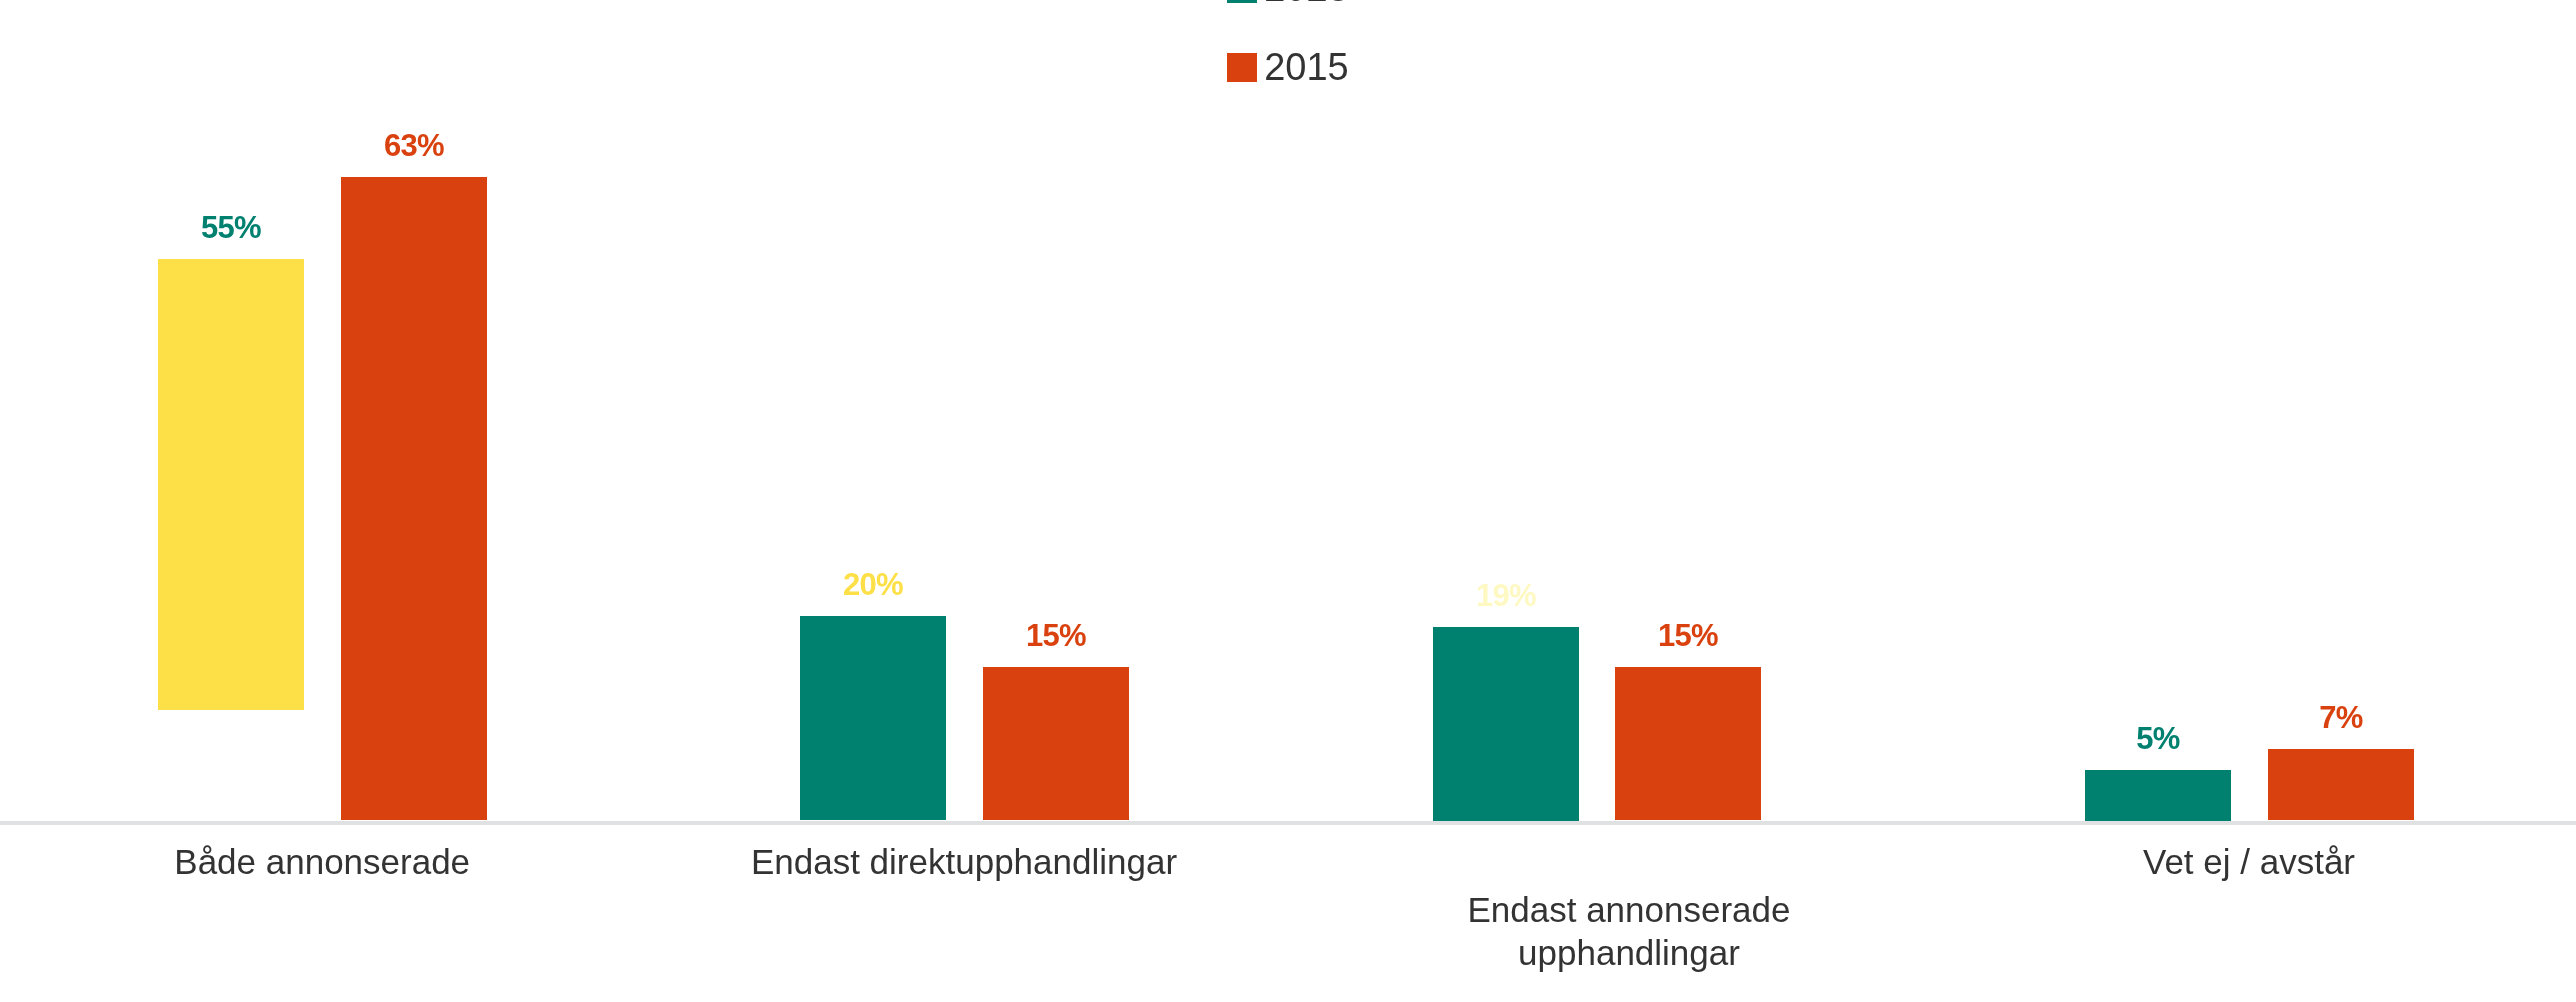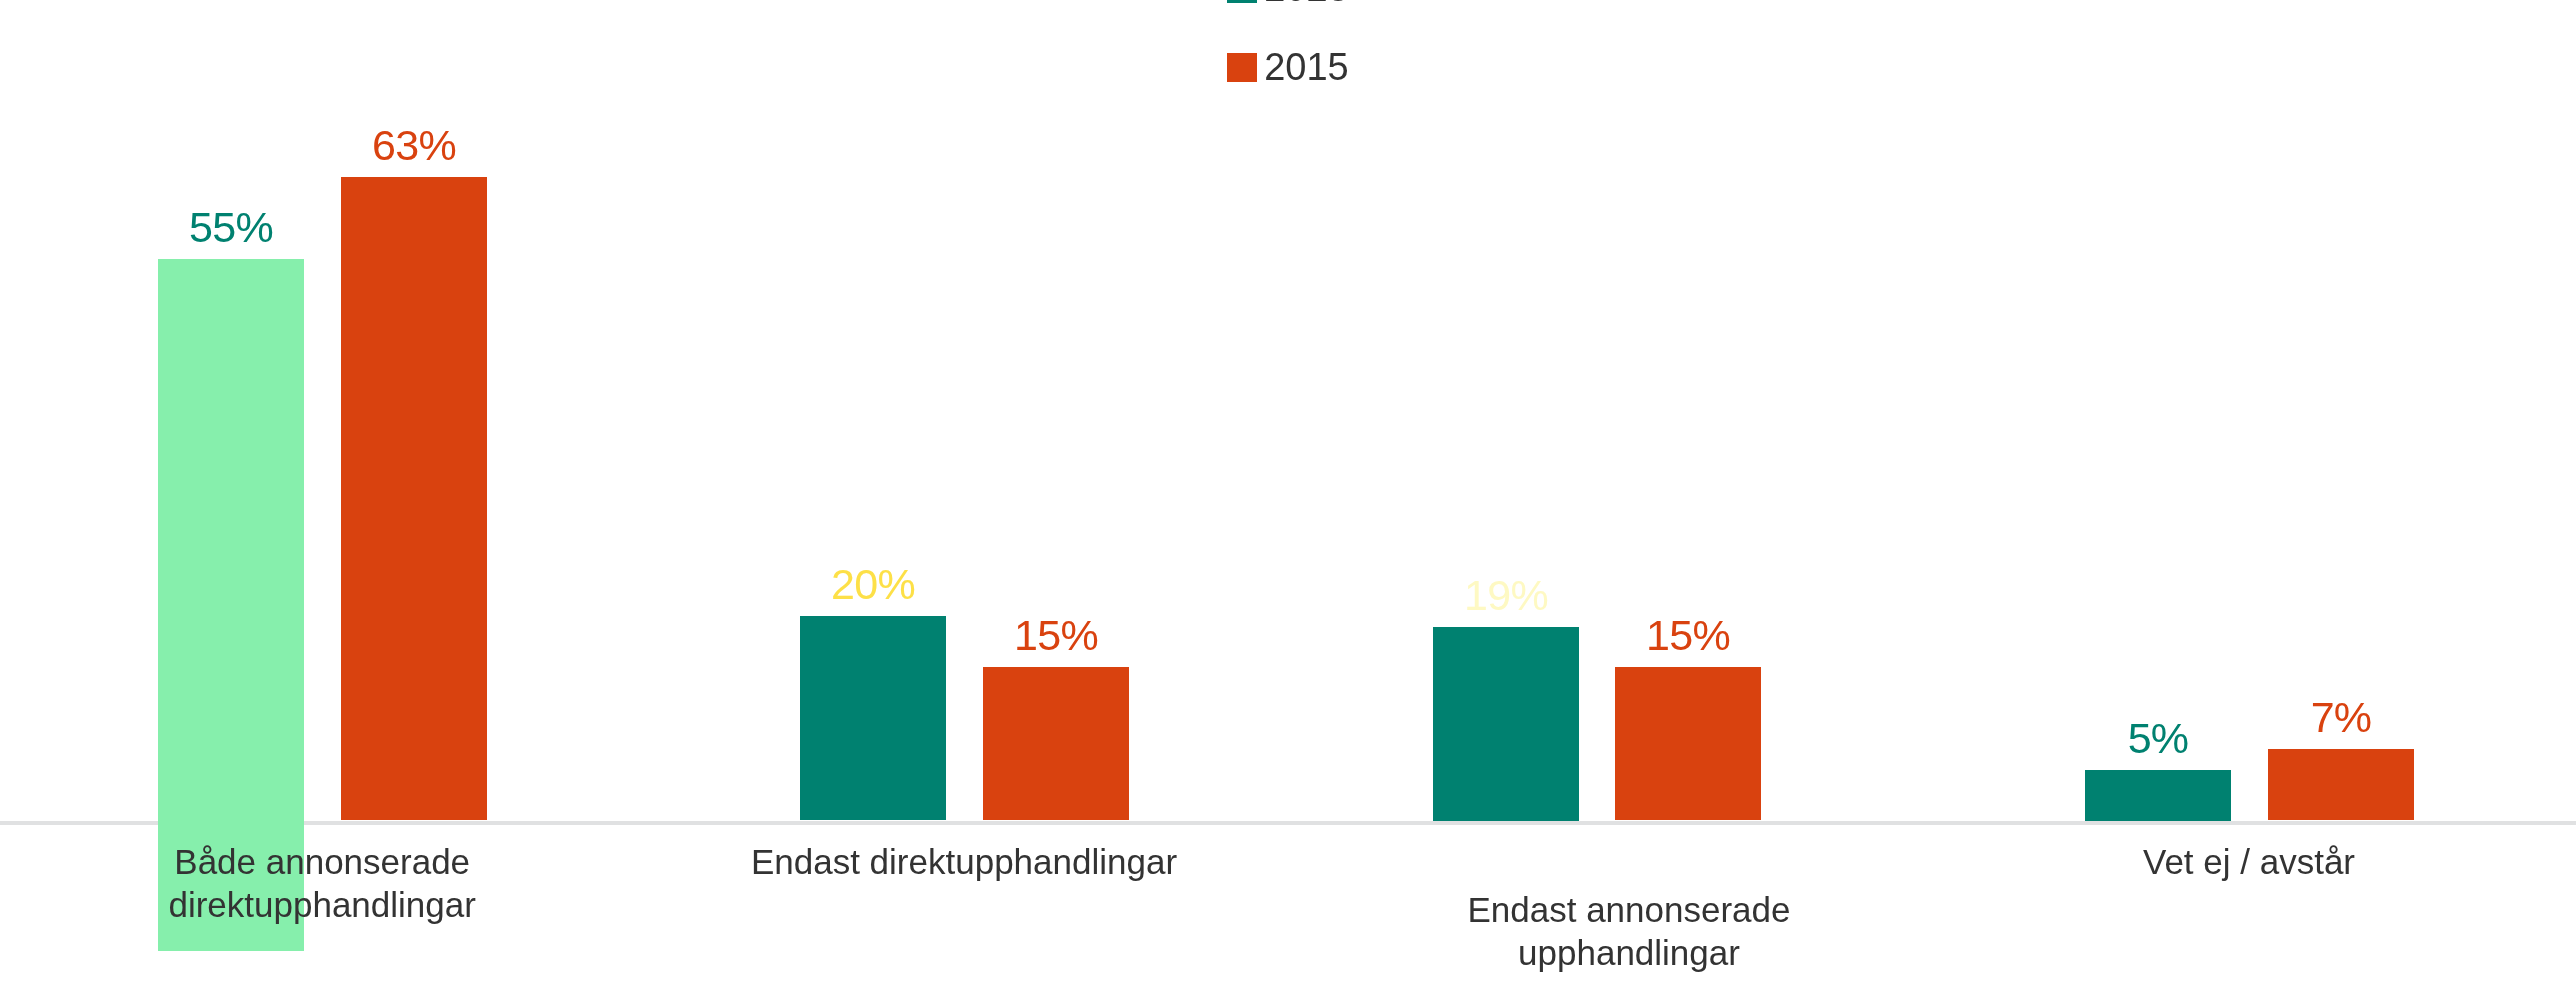--- a/index.html
+++ b/index.html
@@ -82,22 +82,22 @@
   }
   .plot .bar { bottom: 3.7px; }
 
   .bar-value {
     position: absolute;
     left: 50%;
     transform: translateX(-50%);
     bottom: 100%;
     margin-bottom: 10.3px;
     font-family: "Liberation Sans Narrow", "Liberation Sans", sans-serif;
-    font-weight: 400;
-    font-size: 43px;
+    font-weight: 700;
+    font-size: 31px;
     line-height: 43px;
     letter-spacing: -0.7px;
     white-space: nowrap;
   }
 
   
   .cat-labels {
     position: absolute;
     left: 0;
     top: 824px;
@@ -127,21 +127,21 @@
     </div>
     <div class="legend-item">
       <span class="legend-swatch" id="sw1" style="background: rgb(217, 66, 15);"></span>
       <span class="legend-label">2015</span>
     </div>
   </div>
 
   <div class="plot">
     <div class="axis-line"></div>
     <div id="bars-layer">
-        <div class="bar" style="left: 158px; width: 146px; height: 692px; top: 259px; background: #86efac;">
+        <div class="bar" style="left: 158px; width: 146px; height: 451px; top: 259px; background: #fde047;">
           <span class="bar-value" style="color: rgb(0, 129, 112);">55%</span>
         </div>
         <div class="bar" style="left: 341px; width: 146px; height: 643px; top: 177px; background: rgb(217, 66, 15);">
           <span class="bar-value" style="color: rgb(217, 66, 15);">63%</span>
         </div>
         <div class="bar" style="left: 800px; width: 146px; height: 204px; top: 616px; background: rgb(0, 129, 112);">
           <span class="bar-value" style="color: #fde047;">20%</span>
         </div>
         <div class="bar" style="left: 983px; width: 146px; height: 153px; top: 667px; background: rgb(217, 66, 15);">
           <span class="bar-value" style="color: rgb(217, 66, 15);">15%</span>
@@ -157,21 +157,20 @@
         </div>
         <div class="bar" style="left: 2268px; width: 146px; height: 71px; top: 749px; background: rgb(217, 66, 15);">
           <span class="bar-value" style="color: rgb(217, 66, 15);">7%</span>
         </div>
       </div>
   </div>
 
   <div class="cat-labels" id="cat-layer">
       <div class="cat-label" style="left: 5.2px; width: 634px;">
         <div>Både annonserade</div>
-        <div>direktupphandlingar</div>
       </div>
       <div class="cat-label" style="left: 647px; width: 634px;">
         <div>Endast direktupphandlingar</div>
       </div>
       <div class="cat-label" style="left: 1312px; width: 634px; margin-top: 48px;">
         <div>Endast annonserade</div>
         <div>upphandlingar</div>
       </div>
       <div class="cat-label" style="left: 1932px; width: 634px;">
         <div>Vet ej / avstår</div>

